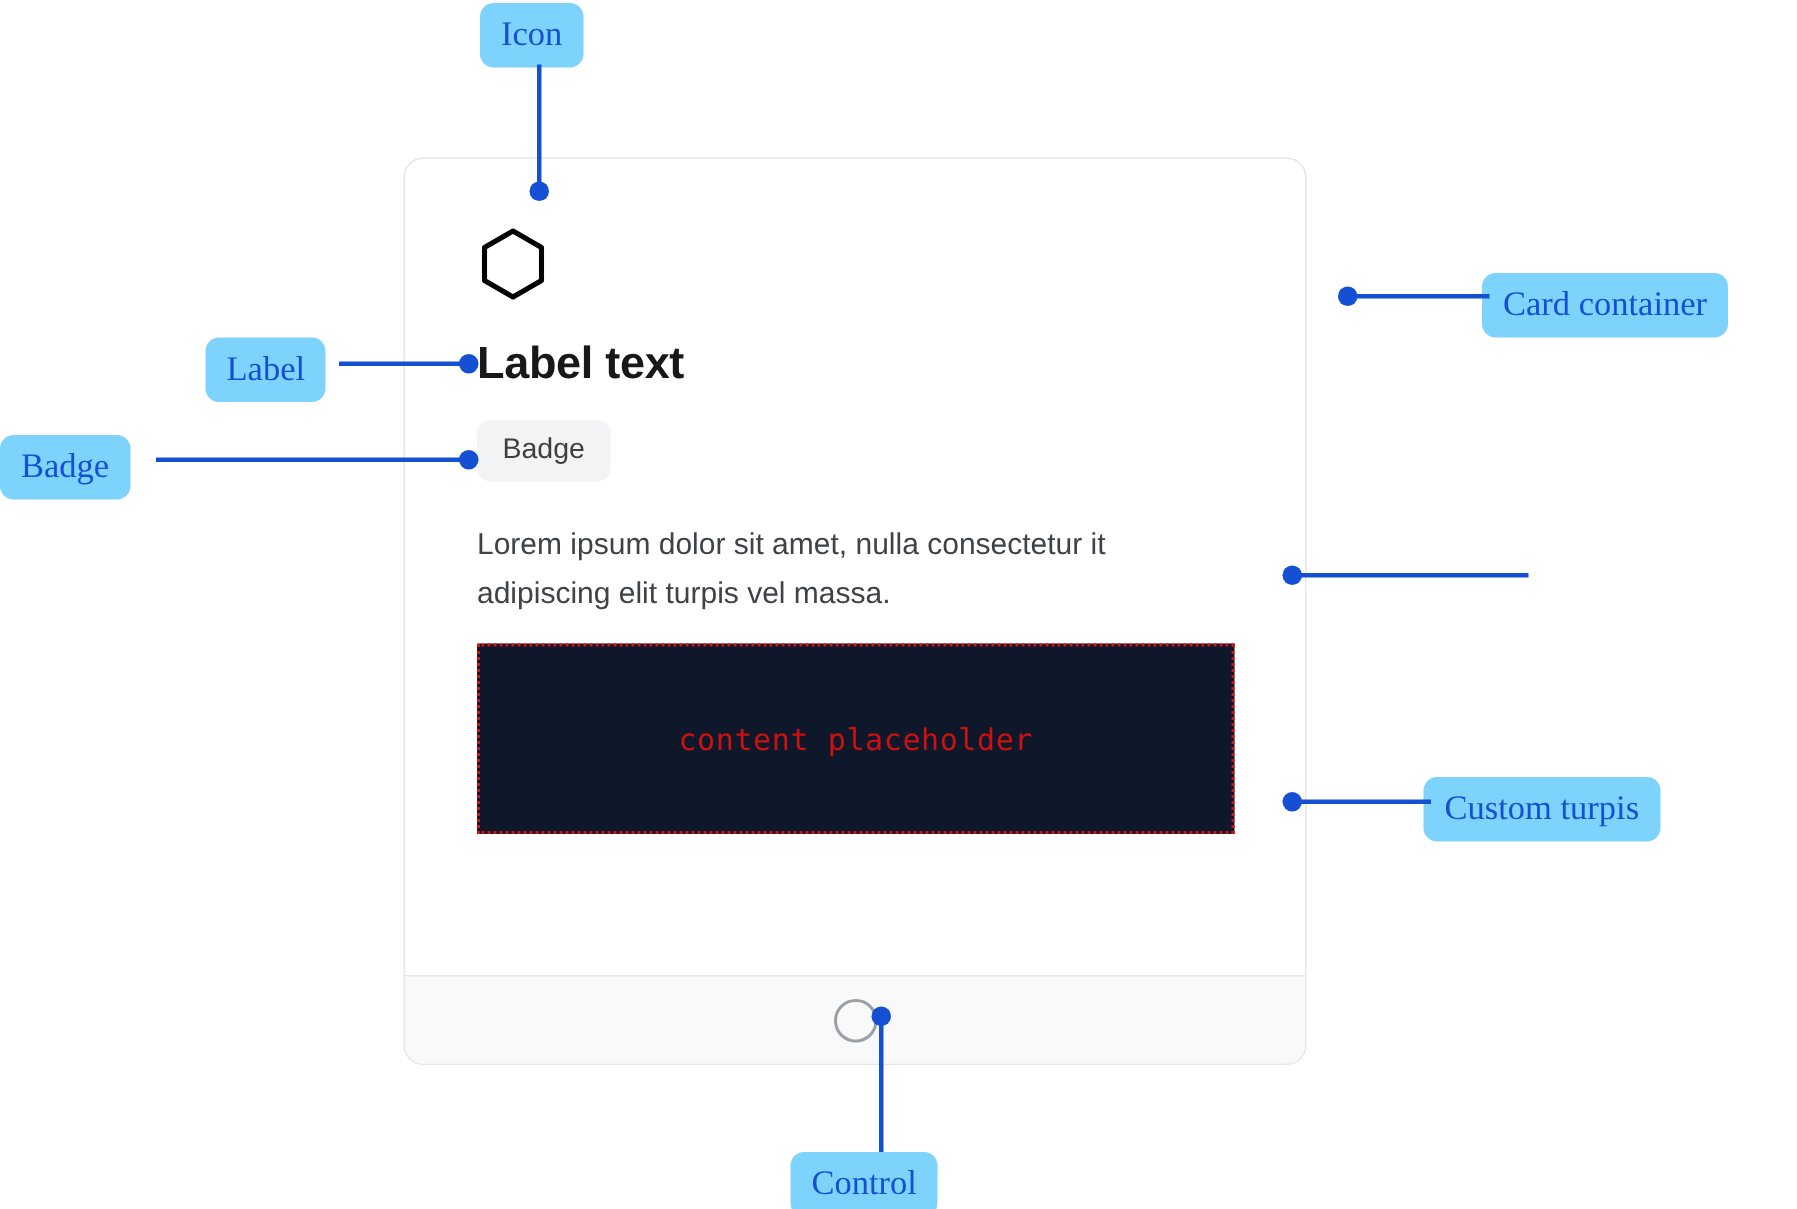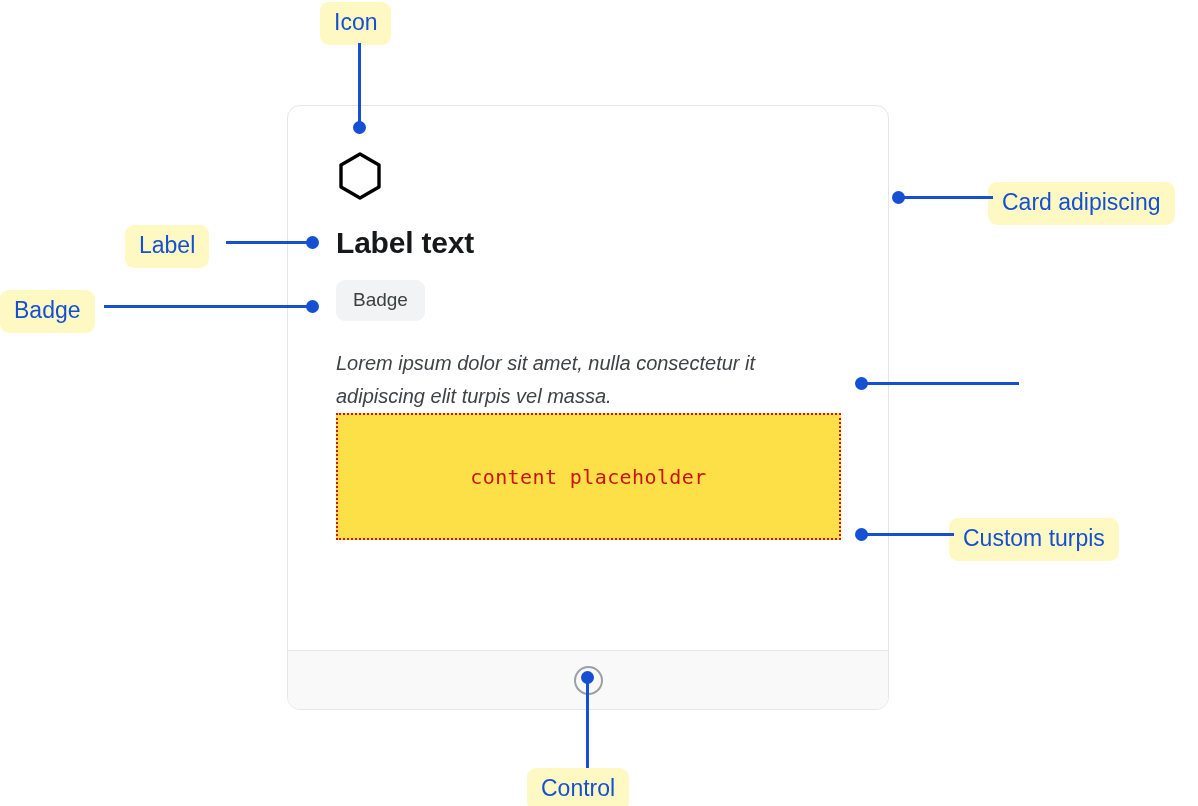--- a/index.html
+++ b/index.html
@@ -17,21 +17,21 @@
     position: relative;
     width: 1198px;
     height: 806px;
     background: #ffffff;
     overflow: hidden;
   }
 
   
   .card {
     position: absolute;
-    left: 287px;
+    left: 269px;
     top: 105px;
     width: 602px;
     height: 605px;
     box-sizing: border-box;
     background: #ffffff;
     border: 1px solid #e4e6e8;
     border-radius: 13px;
     overflow: hidden;
   }
 
@@ -65,33 +65,32 @@
     margin-top: 19px;
     padding: 9px 17px 10px 17px;
     background: #f1f3f4;
     border-radius: 9px;
     font-size: 19px;
     line-height: 22px;
     color: #3c4043;
   }
 
   .card-description {
-    margin: 26px 0 0 0;
+    margin: 26px 0 16px 0;
     width: 420px;
     font-size: 20px;
     line-height: 33px;
     color: #3f4246;
-    font-style: italic;
   }
 
   .content-placeholder {
     width: 505px;
     height: 127px;
     box-sizing: border-box;
-    background: #fde047;
+    background: #0f172a;
     border: 2px dotted #d70f0f;
     display: flex;
     align-items: center;
     justify-content: center;
   }
   .content-placeholder-text {
     font-family: "DejaVu Sans Mono", monospace;
     font-size: 20px;
     color: #cc1111;
     letter-spacing: 0.4px;
@@ -114,27 +113,28 @@
     height: 29px;
     box-sizing: border-box;
     border: 2px solid #9aa0a6;
     border-radius: 50%;
     background: #f9f9fa;
   }
 
   
   .pill {
     position: absolute;
-    background: #fef9c3;
+    background: #7dd3fc;
     color: #1550d4;
     font-size: 23px;
     line-height: 27px;
     border-radius: 9px;
     padding: 7px 14px 9px 14px;
     white-space: nowrap;
+    font-family: Liberation Serif, serif;
   }
 
   
   .lead-h {
     position: absolute;
     height: 3px;
     background: #1550d4;
   }
   .lead-v {
     position: absolute;
@@ -177,29 +177,29 @@
 
     <div class="card-footer">
       <div class="footer-control"></div>
     </div>
   </div>
 
   <div class="pill" style="left:320px; top:2px;">Icon</div>
   <div class="lead-v" style="left:358px; top:43px; height:85px;"></div>
   <div class="dot" style="left:353px; top:121px;"></div>
 
-  <div class="pill" style="left:125px; top:225px;">Label</div>
+  <div class="pill" style="left:137px; top:225px;">Label</div>
   <div class="lead-h" style="left:226px; top:241px; width:88px;"></div>
   <div class="dot" style="left:306px; top:236px;"></div>
 
   <div class="pill" style="left:0px; top:290px;">Badge</div>
   <div class="lead-h" style="left:104px; top:305px; width:210px;"></div>
   <div class="dot" style="left:306px; top:300px;"></div>
 
-  <div class="pill" style="left:988px; top:182px;">Card adipiscing</div>
+  <div class="pill" style="left:988px; top:182px;">Card container</div>
   <div class="lead-h" style="left:898px; top:196px; width:95px;"></div>
   <div class="dot" style="left:892px; top:191px;"></div>
 
   <div class="lead-h" style="left:864px; top:382px; width:155px;"></div>
   <div class="dot" style="left:855px; top:377px;"></div>
 
   <div class="pill" style="left:949px; top:518px;">Custom turpis</div>
   <div class="lead-h" style="left:864px; top:533px; width:90px;"></div>
   <div class="dot" style="left:855px; top:528px;"></div>
 

